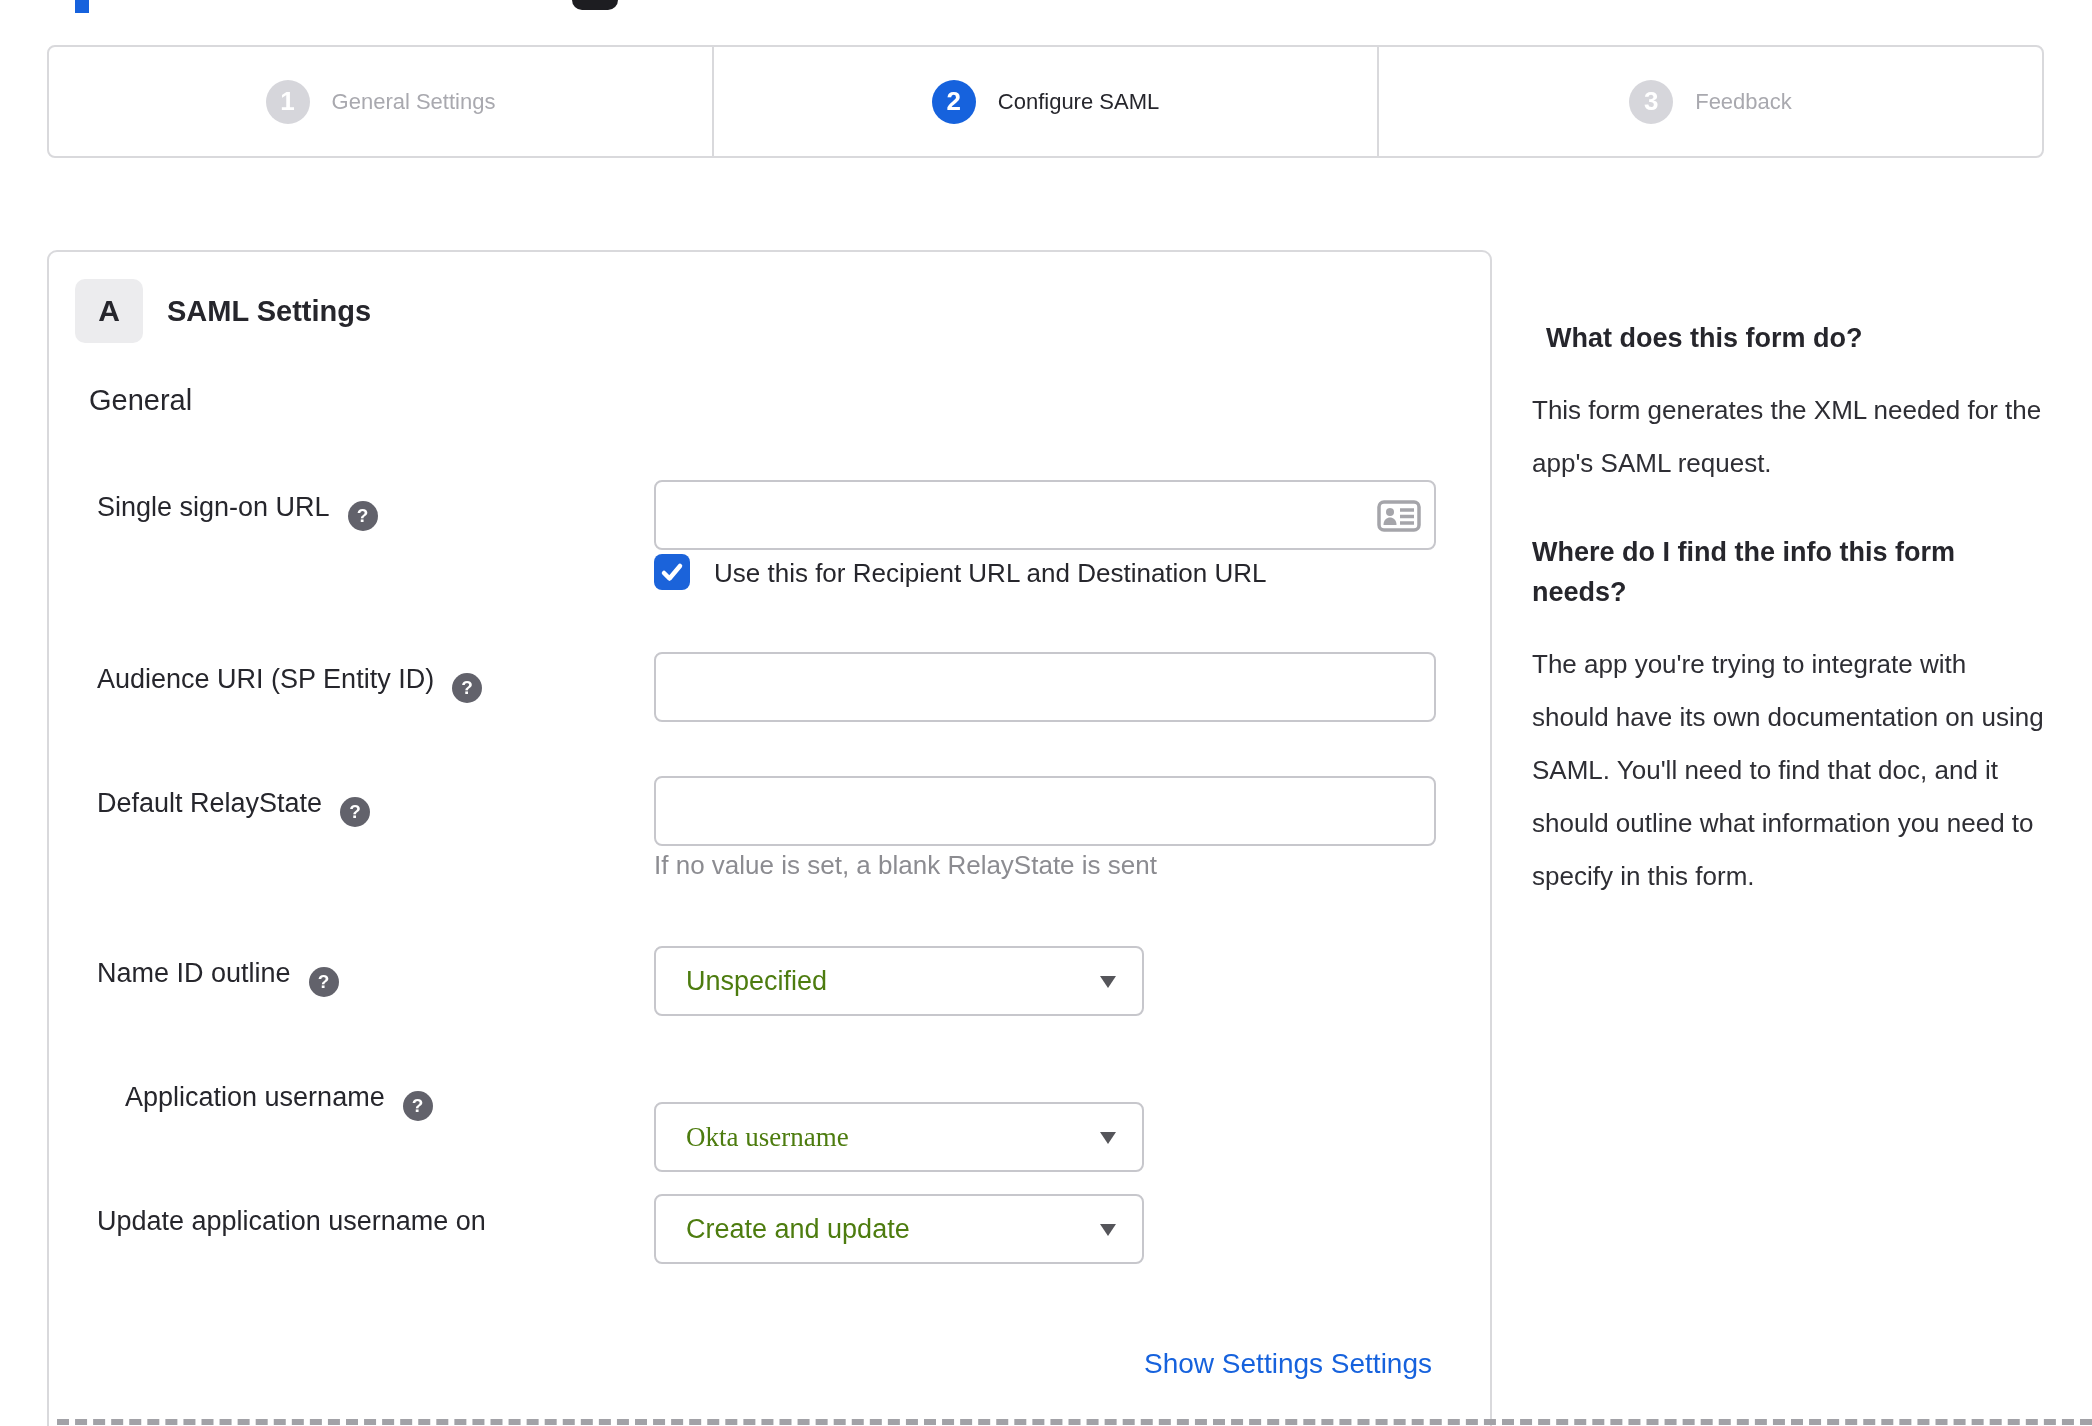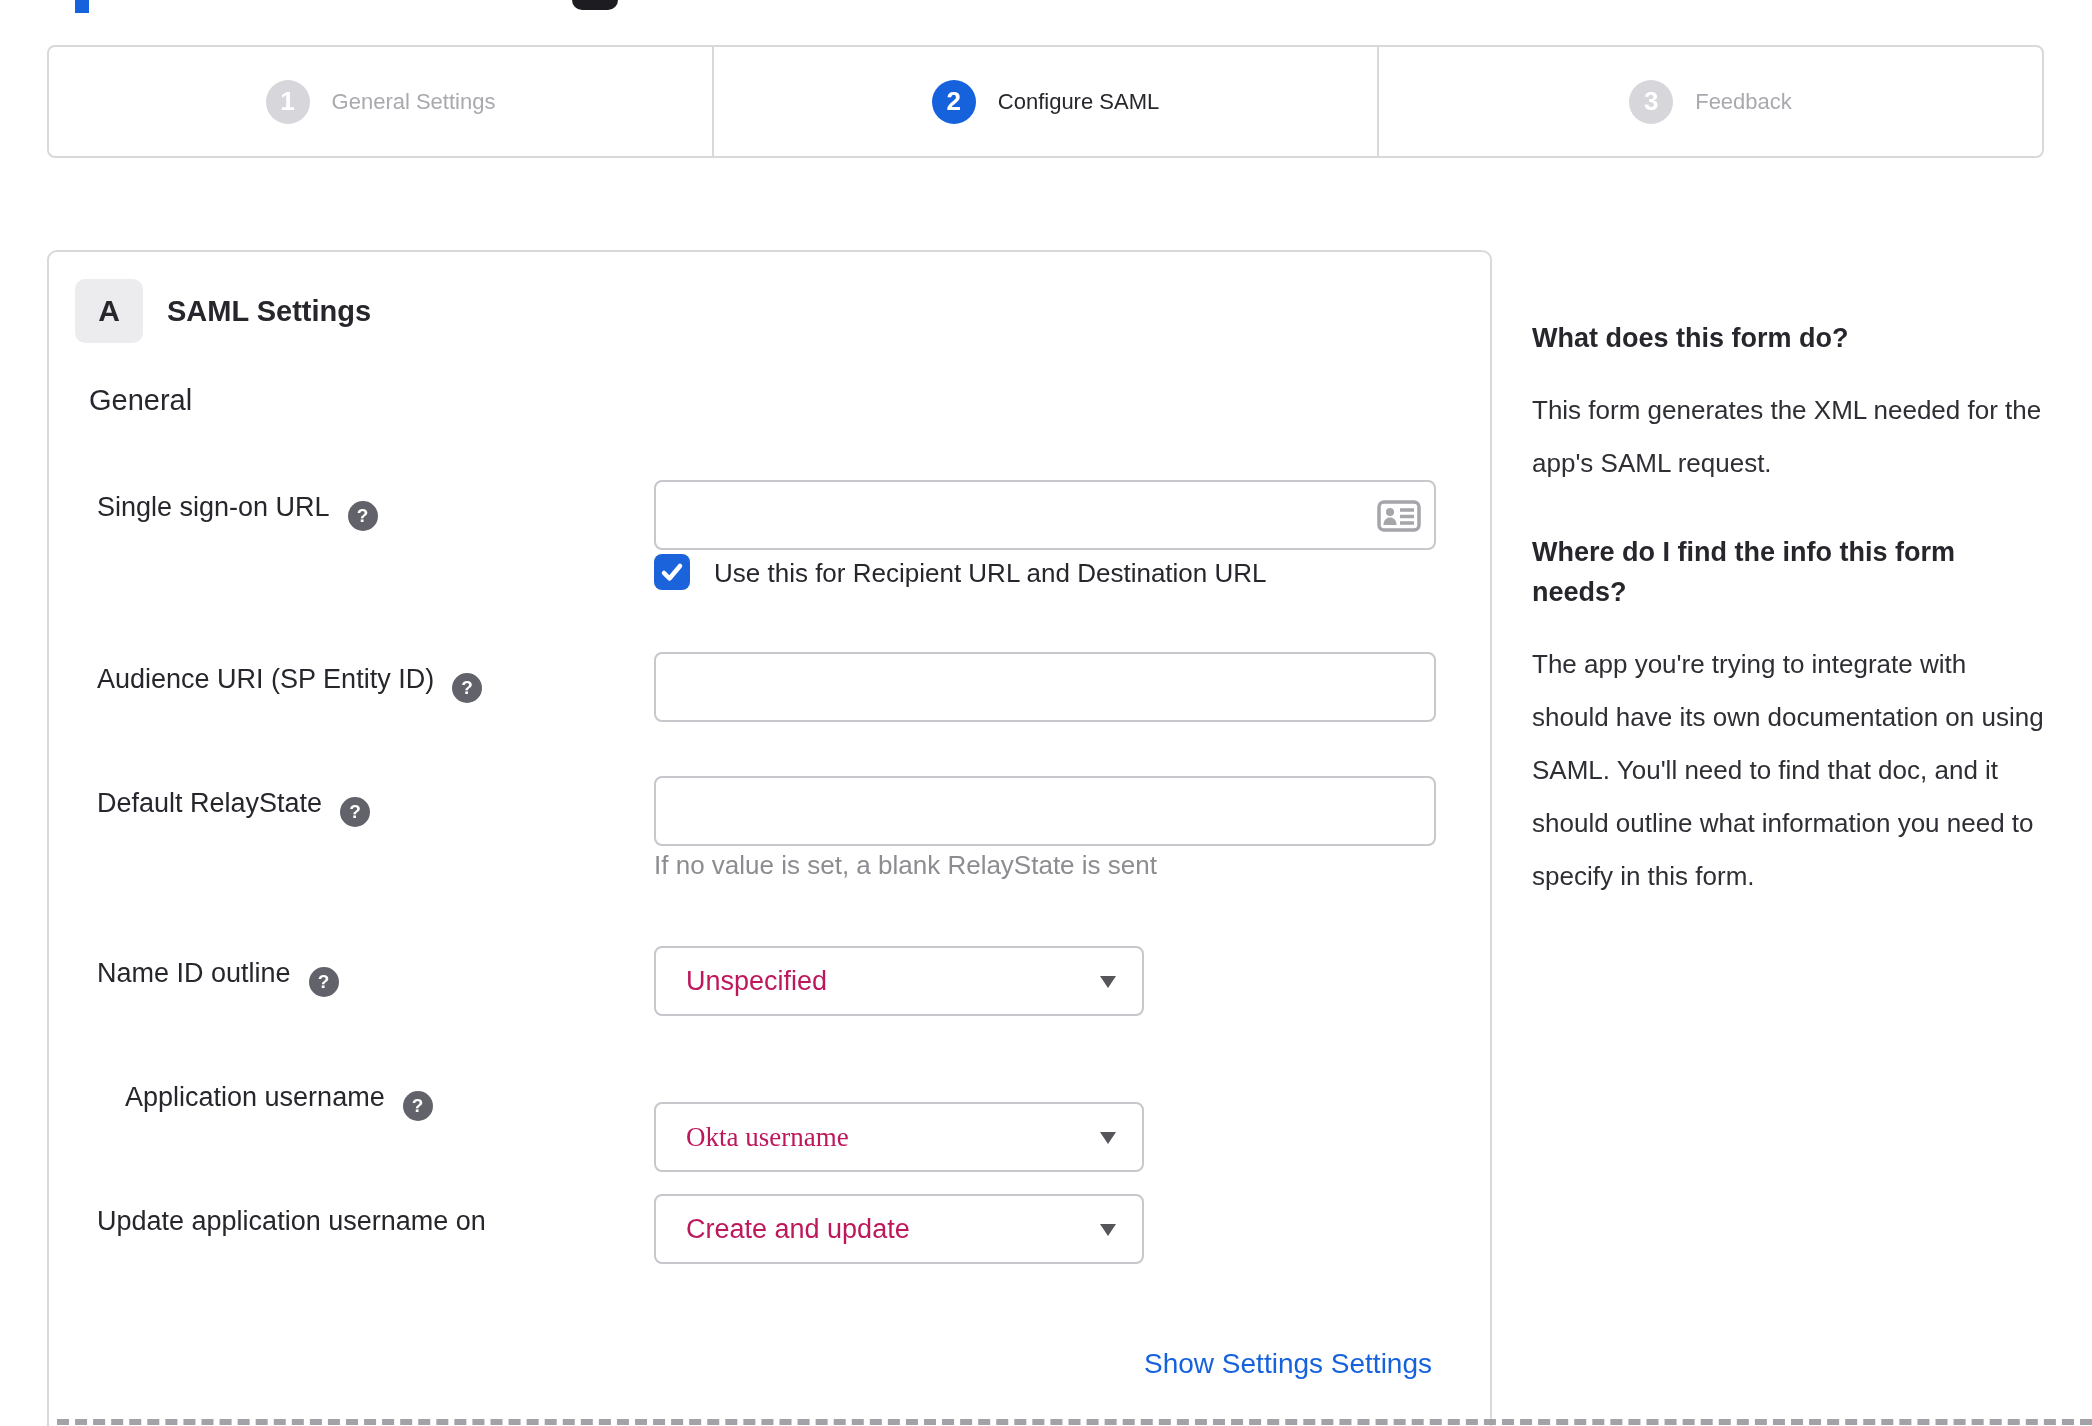--- a/index.html
+++ b/index.html
@@ -63,36 +63,36 @@
     background: #1b63da; border-radius: 8px; display: flex; align-items: center; justify-content: center;
     cursor: pointer;
   }
   .checkbox-label { position: absolute; left: 665px; top: 303px; font-size: 26px; line-height: 36px; color: #26262c; }
 
   .hint { position: absolute; left: 605px; top: 598px; font-size: 26px; color: #8c8c91; }
 
   .select {
     position: absolute; left: 605px; width: 490px; height: 70px; box-sizing: border-box;
     border: 2px solid #c7c7cc; border-radius: 8px; background: #fff; cursor: pointer;
-    font-size: 27px; line-height: 66px; padding-left: 30px; color: #be185d;
+    font-size: 27px; line-height: 66px; padding-left: 30px; color: #4d7c0f;
   }
   .select .arrow {
     position: absolute; right: 26px; top: 50%; margin-top: -5px;
     width: 0; height: 0; border-left: 8px solid transparent; border-right: 8px solid transparent;
     border-top: 12px solid #55555a;
   }
 
   .advanced-link {
     position: absolute; right: 58px; top: 1096px; font-size: 28px; font-weight: 500;
     color: #1662dd; text-decoration: none; cursor: pointer;
   }
 
   
   .side { position: absolute; left: 1532px; top: 318px; width: 516px; }
-  .side h3 { font-size: 27px; font-weight: 700; line-height: 40px; margin: 0 0 26px 0; color: #26262c; }
+  .side h3 { font-size: 27px; font-weight: 700; line-height: 40px; margin: 0 0 26px 14px; color: #26262c; }
   .side h3.h2 { margin: 0 0 26px 0; }
   .side p { font-size: 26px; line-height: 53px; margin: 0 0 42px 0; color: #2e2e34; }
   .side p:last-child { margin: 0; }
 
   
   .dashed { position: absolute; left: 57px; top: 1419px; width: 2035px; border-top: 6px dashed #a2a2a7; }
 </style>
 </head>
 <body>
 

